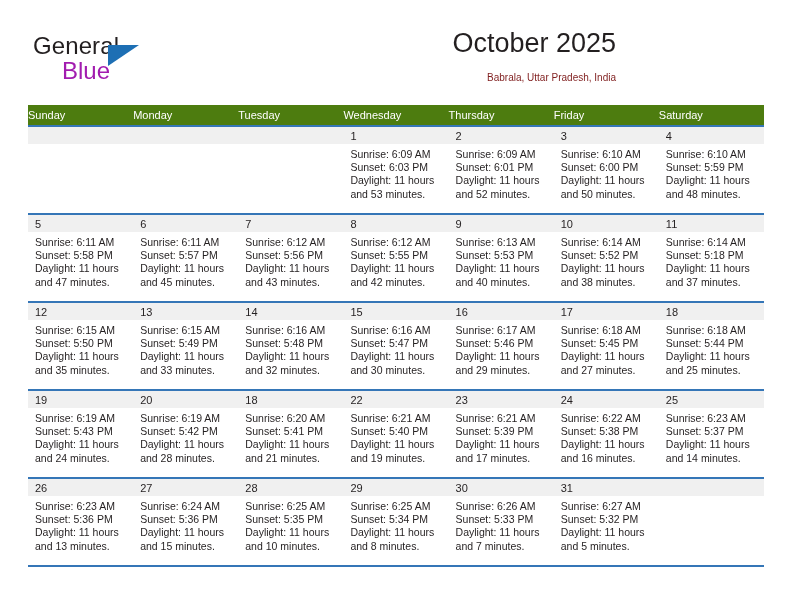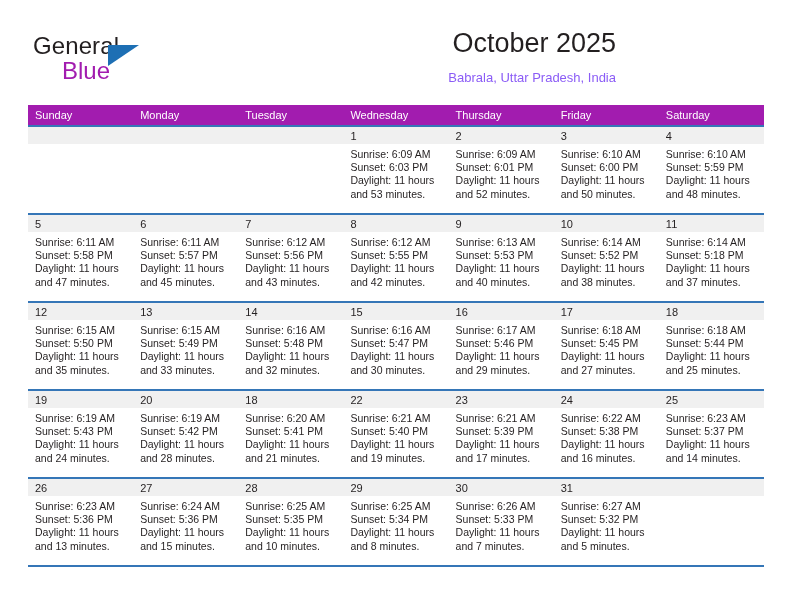--- a/index.html
+++ b/index.html
@@ -74,50 +74,50 @@
     text-align: right;
     margin-left: 28px;
   }
   .cal-title {
     font-size: 27px;
     color: #231f20;
     line-height: 34px;
     white-space: nowrap;
   }
   .cal-subtitle {
-    font-size: 13px;
-    color: #8b5cf6;
+    font-size: 10px;
+    color: #7f1d1d;
     line-height: 22px;
     margin-top: 7px;
     white-space: nowrap;
   }
 
   
   .calendar {
     position: absolute;
     left: 28px;
     top: 105px;
     width: 736px;
     border-collapse: collapse;
     table-layout: fixed;
   }
   .calendar th, .calendar td {
     padding: 0;
     margin: 0;
   }
 
   .dow-row th {
-    background: #a21caf;
+    background: #4d7c0f;
     color: #ffffff;
     font-size: 11px;
     font-weight: normal;
     text-align: left;
     height: 21px;
     vertical-align: middle;
-    padding-left: 7px;
+    padding-left: 0;
     box-sizing: border-box;
   }
 
   .week-row td {
     border-top: 2px solid #3576b7;
     vertical-align: top;
     height: 88px;
     box-sizing: border-box;
   }
   .week-row.last-week td {

